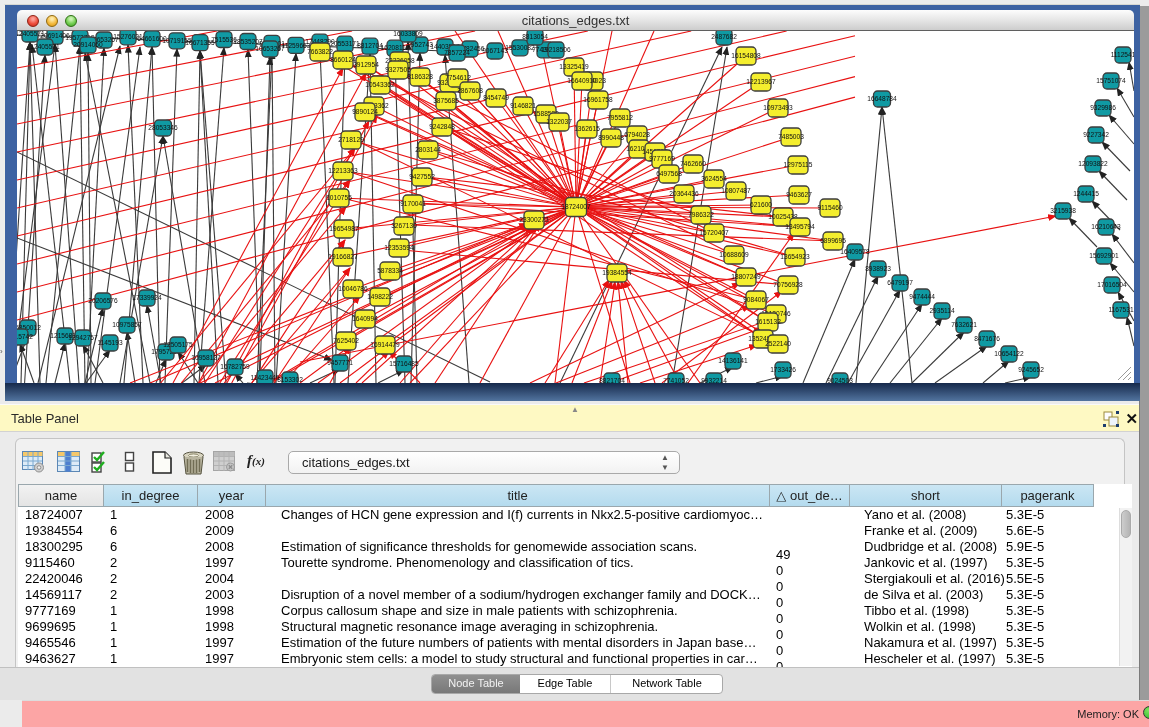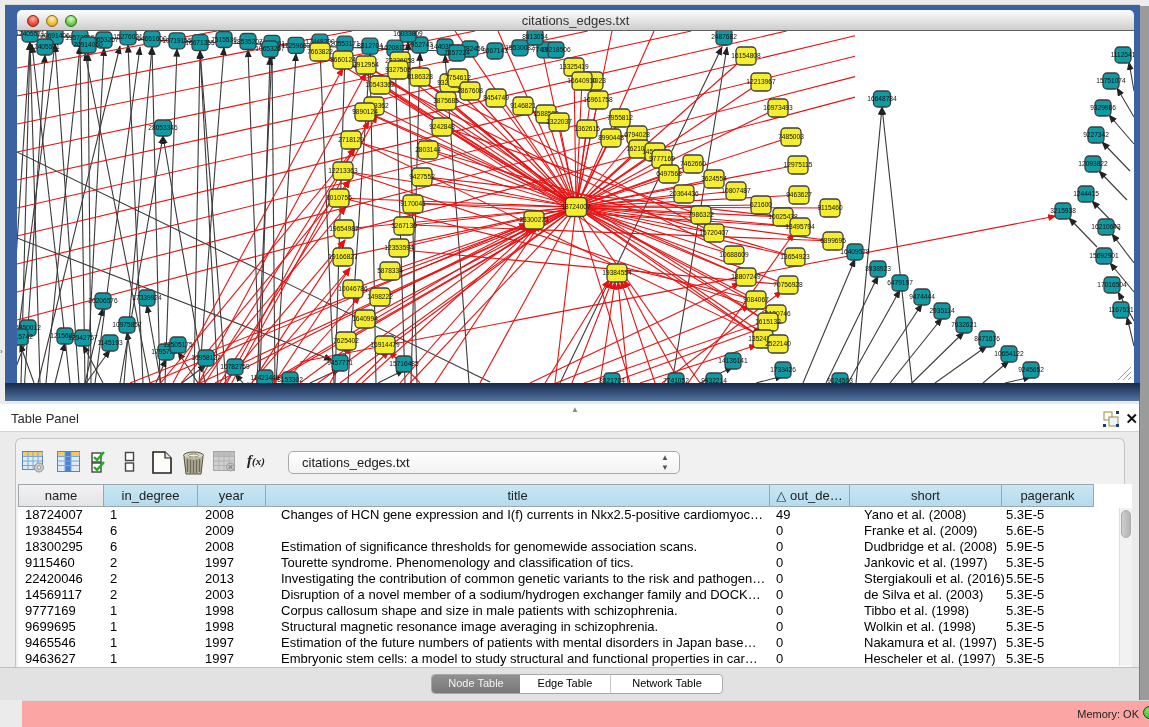--- a/index.html
+++ b/index.html
@@ -6,41 +6,41 @@
 #blueframe { position:absolute; left:4px; top:4px; width:1136px; height:397px; background:#3d62a2; border-left:1px solid #efefea; border-top:1px solid #d8d8d2; }
 #blueframe .bot { position:absolute; left:0; bottom:0; width:100%; height:18px; background:linear-gradient(#16294b, #52749f); }
 #titlebar { position:absolute; left:17px; top:10px; width:1117px; height:21px; background:linear-gradient(#fdfdfd,#e8e8e8 45%,#cdcdcd); border-bottom:1px solid #5f5f5f; border-radius:5px 5px 0 0; }
 #titlebar .t { position:absolute; width:100%; text-align:center; top:3px; font-size:13px; color:#333; }
 .tl { position:absolute; top:15px; width:12px; height:12px; border-radius:50%; }
 #tl1 { left:27px; background:radial-gradient(circle at 50% 30%, #fb9d95 12%, #ee4f3e 55%, #c42616); border:1px solid #8e2013; }
 #tl2 { left:46px; background:radial-gradient(circle at 50% 30%, #fde9a8 12%, #f4bb3f 55%, #d9940e); border:1px solid #90680e; }
 #tl3 { left:65px; background:radial-gradient(circle at 50% 30%, #c8f1b0 12%, #74cf52 55%, #3d9e22); border:1px solid #2e6f14; }
 #canvas { position:absolute; left:17px; top:31px; width:1117px; height:352px; background:#fff; overflow:hidden; }
 #tpanel { position:absolute; left:0; top:401px; width:1139px; height:326px; background:#ebebeb; }
-#tpanel .bar { position:absolute; left:0; top:3px; width:100%; height:28px; background:#ffffff; border-top:1px solid #fafafa; border-bottom:1px solid #d2d2d2; }
+#tpanel .bar { position:absolute; left:0; top:3px; width:100%; height:28px; background:#fef9c3; border-top:1px solid #fafafa; border-bottom:1px solid #d2d2d2; }
 #tpanel .bar .txt { position:absolute; left:11px; top:6px; font-size:13px; color:#2a2a2a; }
 #caret { position:absolute; left:571px; top:0px; font-size:8px; color:#888; }
 #flo { position:absolute; right:19px; top:6px; width:17px; height:16px; }
 #clo { position:absolute; right:1px; top:5px; font-size:15px; font-weight:bold; color:#111; }
 #inner { position:absolute; left:15px; top:37px; width:1110px; height:230px; background:#f1f1f1; border:1px solid #c4c4c4; border-radius:6px 6px 0 0; border-bottom:none; }
 .ic { position:absolute; top:12px; }
 #dropdown { position:absolute; left:272px; top:12px; width:392px; height:23px; background:linear-gradient(#ffffff,#f2f2f2); border:1px solid #a9a9a9; border-radius:5px; font-size:13px; color:#1a1a1a; padding:3px 0 0 13px; }
 #dropdown .arr { position:absolute; right:10px; top:1px; font-size:8px; color:#555; line-height:10px; text-align:center; }
 #tbl { position:absolute; left:2px; top:45px; width:1114px; height:184px; background:#fff; overflow:hidden; }
 #thead { position:absolute; left:0; top:0; height:23px; width:1076px; }
 #thead .h { position:absolute; top:0; height:23px; background:linear-gradient(#cbe6f4,#b4dbee); border-right:1px solid #9aa7ad; border-top:1px solid #9aa7ad; border-bottom:1px solid #9aa7ad; font-size:13px; color:#222; text-align:center; padding-top:3px; }
 #thead .h0 { background:linear-gradient(#f2f2f2,#e4e4e4); border-left:1px solid #9aa7ad; }
 #tbody { position:absolute; left:0; top:23px; width:1076px; }
 .tr { position:relative; height:16px; font-size:13px; color:#000; white-space:nowrap; }
 .c { position:absolute; top:0; overflow:hidden; }
 .c0 { left:7px;   width:80px; }
 .c1 { left:92px;  width:90px; }
 .c2 { left:187px; width:65px; }
 .c3 { left:263px; width:485px; }
-.c4 { left:758px; width:75px; }
+.c4 { left:758px; width:75px;margin-top:40px; }
 .c5 { left:846px; width:148px; }
 .c6 { left:988px; width:85px; }
 #vscroll { position:absolute; right:0px; top:24px; width:13px; height:158px; background:#f2f2f2; border-left:1px solid #ddd; }
 #vscroll .thumb { position:absolute; left:1px; top:2px; width:10px; height:28px; background:linear-gradient(90deg,#cdcdcd,#b4b4b4); border-radius:5px; border:1px solid #aaa; }
 #tabs { position:absolute; left:431px; top:273px; width:292px; height:20px; background:#fff; border:1px solid #a8a8a8; border-radius:4px; font-size:11px; }
 #tabs .seg { position:absolute; top:0; height:18px; padding-top:2px; text-align:center; }
 #tabs .sel { background:linear-gradient(#909090,#787878); color:#f2f2f2; border-radius:3px 0 0 3px; }
 #tabstrip { position:absolute; left:0; top:266px; width:1139px; height:33px; background:#e2e2e2; border-top:1px solid #c0c0c0; }
 #status { position:absolute; left:0; top:299px; width:1139px; height:28px; background:#fca5a5; border-top:1px solid #dcdcdc;margin-left:22px; }
 #status .mem { position:absolute; right:22px; top:7px; font-size:11px; color:#222; }
@@ -707,22 +707,21 @@
             <div class="c c1">2</div>
             <div class="c c2">1997</div>
             <div class="c c3">Tourette syndrome. Phenomenology and classification of tics.</div>
             <div class="c c4">0</div>
             <div class="c c5">Jankovic et al. (1997)</div>
             <div class="c c6">5.3E-5</div>
           </div>
           <div class="tr">
             <div class="c c0">22420046</div>
             <div class="c c1">2</div>
-            <div class="c c2">2013</div>
-            <div class="c c3">Investigating the contribution of common genetic variants to the risk and pathogen…</div>
+            <div class="c c2">2004</div>
             <div class="c c4">0</div>
             <div class="c c5">Stergiakouli et al. (2016)</div>
             <div class="c c6">5.5E-5</div>
           </div>
           <div class="tr">
             <div class="c c0">14569117</div>
             <div class="c c1">2</div>
             <div class="c c2">2003</div>
             <div class="c c3">Disruption of a novel member of a sodium/hydrogen exchanger family and DOCK…</div>
             <div class="c c4">0</div>

